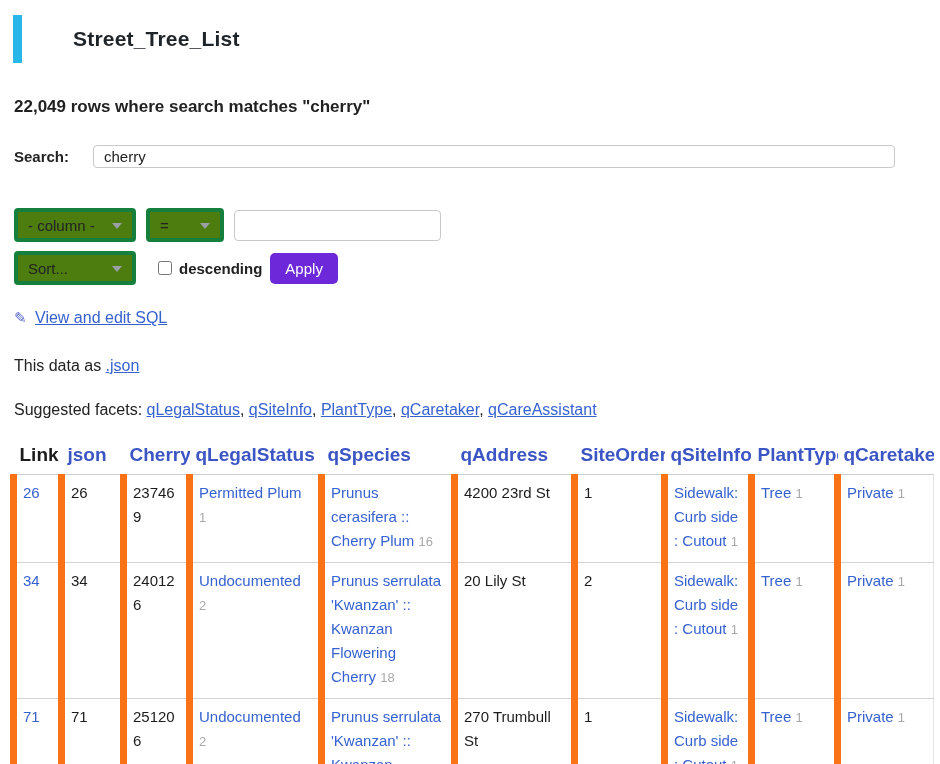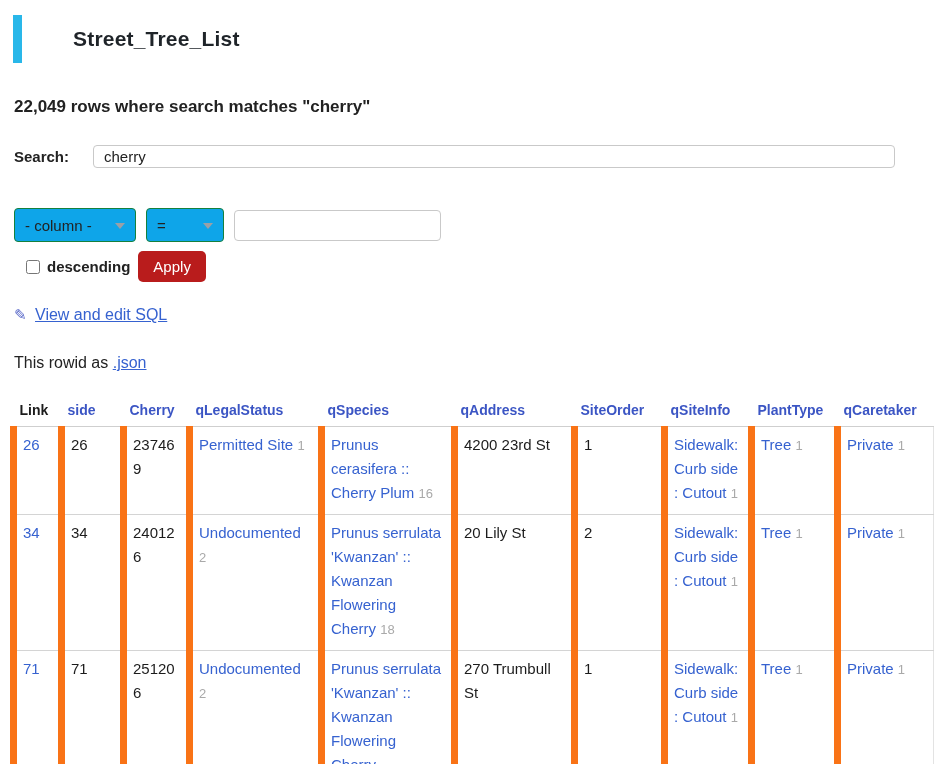--- a/index.html
+++ b/index.html
@@ -27,21 +27,21 @@
     flex: 1; height: 23px; border: 1px solid #c9c9c9; border-radius: 4px;
     font-size: 15px; padding: 0 10px; color: #222; outline: none;
     font-family: "Liberation Sans", sans-serif;
   }
 
   
   .filter-row { display: flex; align-items: center; margin: 0 0 9px 4px; }
   .sort-row { display: flex; align-items: center; margin: 0 0 24px 4px; }
   .select-wrap {
     position: relative; display: inline-flex; align-items: center;
-    background: #0ea5e9; border: 1px solid #15803d; border-radius: 4px;
+    background: #4d7c0f; border: 4px solid #15803d; border-radius: 4px;
     height: 34px; margin-right: 10px;
   }
   .select-wrap select {
     appearance: none; -webkit-appearance: none; -moz-appearance: none;
     border: none; background: transparent; outline: none;
     font-size: 15px; color: #222; padding: 0 30px 0 10px; height: 32px;
     font-family: "Liberation Sans", sans-serif;
   }
   .caret {
     position: absolute; right: 10px; top: 50%; margin-top: -2px;
@@ -52,40 +52,40 @@
   .w-col { width: 122px; }
   .w-op  { width: 78px; }
   .filter-value-input {
     width: 207px; height: 31px; border: 1px solid #c9c9c9; border-radius: 4px;
     font-size: 15px; padding: 0 10px; outline: none;
     font-family: "Liberation Sans", sans-serif;
   }
   .desc-check { width: 14px; height: 14px; margin: 0 7px 0 12px; }
   .desc-label { font-size: 15px; font-weight: bold; margin-right: 8px; }
   .apply-btn {
-    background: #b91c1c; color: #ffffff; border: none; border-radius: 5px;
+    background: #6d28d9; color: #ffffff; border: none; border-radius: 5px;
     font-size: 15px; padding: 7px 15px; cursor: pointer;
     font-family: "Liberation Sans", sans-serif;
   }
 
   
   a { color: #3662d0; }
   .sql-line { margin: 0 0 30px 4px; font-size: 16px; }
   .pencil { color: #5868c8; text-decoration: none; margin-right: 4px; font-size: 15px; }
   .data-as-line { margin: 0 0 26px 4px; font-size: 16px; color: #222; }
   .facets-line { margin: 0 0 21px 4px; font-size: 16px; color: #222; }
 
   
   table { border-collapse: collapse; table-layout: fixed; width: 920px; }
   col.c-link { width: 48px; }  col.c-rowid { width: 62px; } col.c-treeid { width: 66px; }
   col.c-legal { width: 132px; } col.c-species { width: 133px; } col.c-addr { width: 120px; }
   col.c-order { width: 90px; } col.c-site { width: 87px; } col.c-plant { width: 86px; }
   col.c-care { width: 96px; }
   th {
-    text-align: left; font-size: 14px; font-weight: bold; color: #1c1c1c;
+    text-align: left; font-size: 19px; font-weight: bold; color: #1c1c1c;
     padding: 4px 6px 8px 6px; border-bottom: 1px solid #cfcfcf; vertical-align: bottom;
     white-space: nowrap; overflow: hidden;
   }
   th a { color: #3b55c4; text-decoration: none; }
   td {
     font-size: 15px; line-height: 24px; vertical-align: top;
     padding: 6px 6px 8px 6px;
     border-right: 1px solid #e3e3e3; border-left: 7px solid #f97316;
     border-bottom: 1px solid #d4d4d4;
     color: #1c1c1c; word-wrap: break-word;
@@ -120,66 +120,73 @@
     <span class="select-wrap w-op">
       <select>
         <option>=</option>
       </select>
       <span class="caret"></span>
     </span>
     <input class="filter-value-input" type="text" value="" style="">
   </div>
 
   <div class="sort-row">
+    <span class="select-wrap w-col">
+      <select>
+        <option>Sort...</option>
+      </select>
+      <span class="caret"></span>
+    </span>
     <input class="desc-check" type="checkbox" style="">
     <label class="desc-label">descending</label>
     <button class="apply-btn">Apply</button>
   </div>
 
   <p class="sql-line">
     <span class="pencil">✎</span>
     <a href="#">View and edit SQL</a>
   </p>
 
-  <p class="data-as-line"><span>This rowid as </span><a href="#">.json</a></p>
-
+  <p class="data-as-line"><span>This data as </span><a href="#">.json</a></p>
+
+  <p class="facets-line"><span>Suggested facets: </span><a href="#">qLegalStatus</a><span>, </span><a href="#">qSiteInfo</a><span>, </span><a href="#">PlantType</a><span>, </span><a href="#">qCaretaker</a><span>, </span><a href="#">qCareAssistant</a></p>
 
   <table>
     <colgroup>
       <col class="c-link">
         <col class="c-rowid">
         <col class="c-treeid">
         <col class="c-legal">
       <col class="c-species">
         <col class="c-addr">
         <col class="c-order">
         <col class="c-site">
       <col class="c-plant">
         <col class="c-care">
     </colgroup>
     <thead>
       <tr>
         <th>Link</th>
-        <th><a href="#">side</a></th>
+        <th><a href="#">json</a></th>
         <th><a href="#">Cherry</a></th>
         <th><a href="#">qLegalStatus</a></th>
         <th><a href="#">qSpecies</a></th>
         <th><a href="#">qAddress</a></th>
         <th><a href="#">SiteOrder</a></th>
         <th><a href="#">qSiteInfo</a></th>
         <th><a href="#">PlantType</a></th>
         <th><a href="#">qCaretaker</a></th>
       </tr>
     </thead>
     <tbody>
       <tr>
         <td><a href="#">26</a></td>
         <td>26</td>
         <td>237469</td>
-        <td><a href="#">Permitted Site</a> <span class="count">1</span></td>
+        <td><a href="#">Permitted Plum</a> <span class="count">1</span></td>
         <td><a href="#">Prunus cerasifera :: Cherry Plum</a> <span class="count">16</span></td>
         <td>4200 23rd St</td>
         <td>1</td>
         <td><a href="#">Sidewalk: Curb side : Cutout</a> <span class="count">1</span></td>
         <td><a href="#">Tree</a> <span class="count">1</span></td>
         <td><a href="#">Private</a> <span class="count">1</span></td>
       </tr>
       <tr>
         <td><a href="#">34</a></td>
         <td>34</td>

